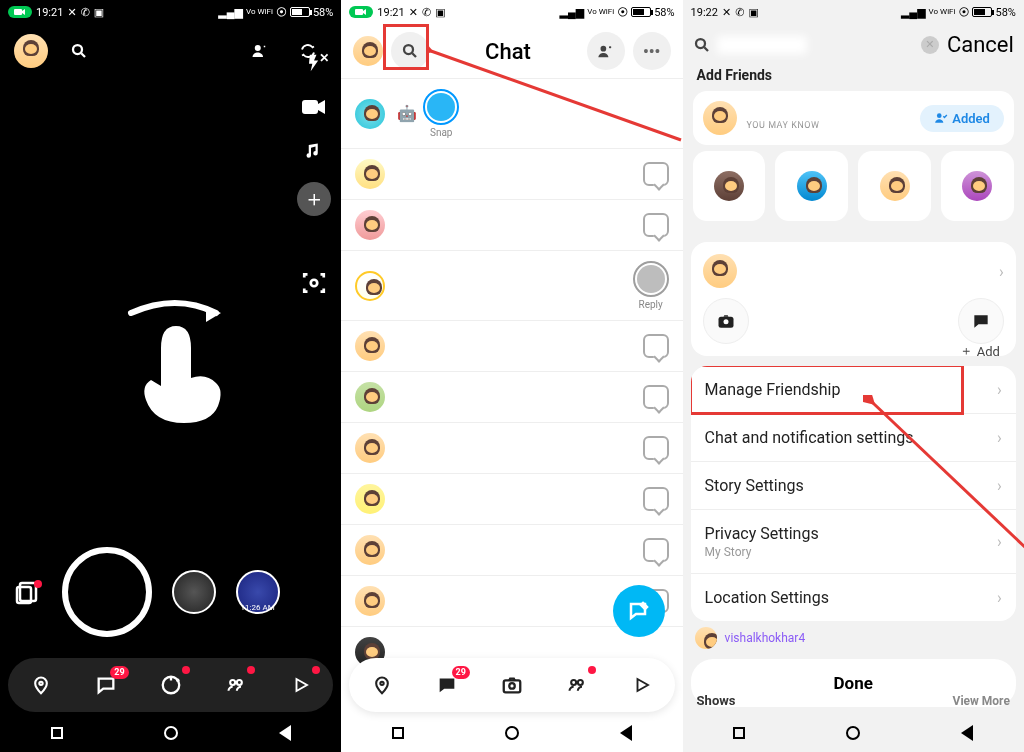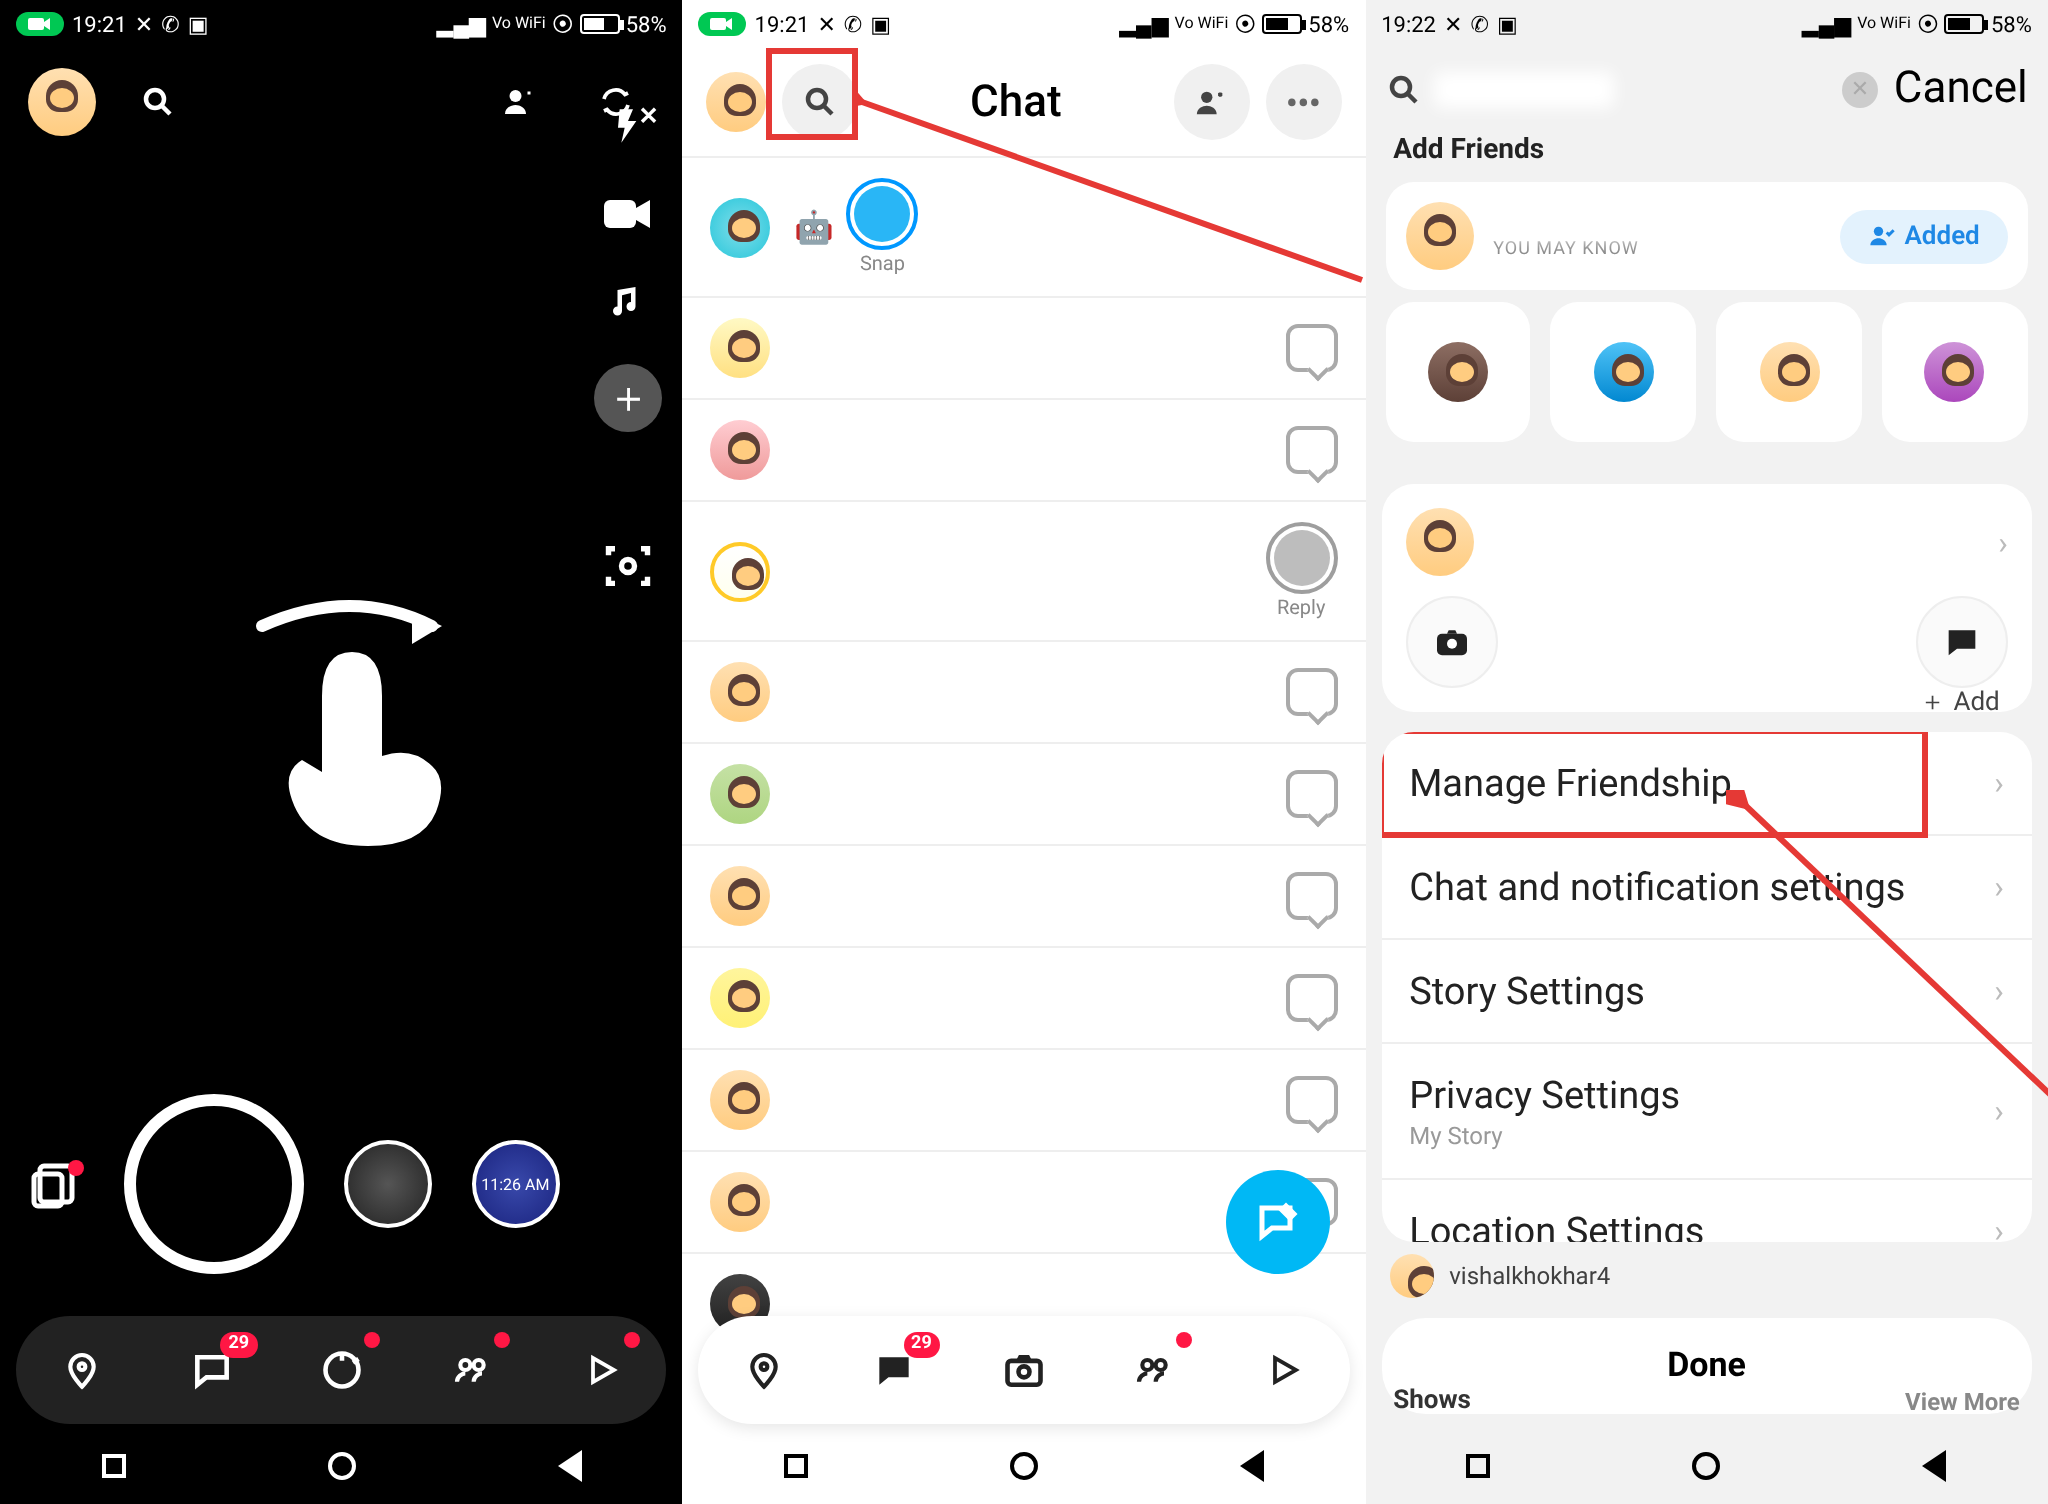--- a/index.html
+++ b/index.html
@@ -71,21 +71,21 @@
   .avatar-strip { display:flex; gap:10px; padding:0 10px; margin-top:4px; }
   .av-chip { flex:1; background:#fff; border-radius:14px; height:70px; display:flex; align-items:center; justify-content:center; }
   .sheet { position:absolute; left:8px; right:8px; top:242px; bottom:45px; display:flex; flex-direction:column; }
   .sheet-top { background:#fff; border-radius:16px; padding:12px; margin-bottom:10px; }
   .sheet-row1 { display:flex; align-items:center; gap:12px; }
   .chev { color:#bbb; font-size:16px; margin-left:auto; }
   .sheet-icons { display:flex; justify-content:space-between; margin-top:10px; }
   .big-circ { width:46px; height:46px; border-radius:50%; background:#fafafa; border:1px solid #eee; display:flex; align-items:center; justify-content:center; font-size:22px; }
   .settings-list { background:#fff; border-radius:16px; flex:1; overflow:hidden; }
   .set-row { display:flex; align-items:center; padding:14px 14px; border-bottom:1px solid #eee; position:relative; }
-  .set-label { font-size:19px; color:#222; }
+  .set-label { font-size:16px; color:#222; }
   .set-sub { font-size:12px; color:#999; margin-top:2px; }
   .set-row .chev { margin-left:auto; }
   .done-btn { background:#fff; border-radius:22px; margin-top:10px; padding:14px; text-align:center; font-size:17px; font-weight:700; }
   .p3-bottom { position:absolute; left:0; right:0; bottom:44px; display:flex; align-items:center; justify-content:space-between; padding:0 14px; font-size:13px; font-weight:700; color:#333; }
   .view-more { display:flex; align-items:center; gap:4px; font-size:12px; color:#888; }   
   
   svg.anno { position:absolute; pointer-events:none; }
   .blur { filter: blur(4px); background:#fff !important; border:none; }
 </style>
 </head>
@@ -182,21 +182,21 @@
       <svg width="28" height="30" viewBox="0 0 28 28" fill="none" stroke="#fff" stroke-width="2.5">
           <rect x="6" y="4" width="16" height="18" rx="2"></rect>
           <rect x="3" y="8" width="14" height="16" rx="2"></rect>
         </svg>
       <span class="dot" style="top:2px;left:20px"></span>
     </div>
 
     <div class="shutter-row">
       <div class="shutter-outer"></div>
       <div class="thumb-circle" style="background:radial-gradient(circle,#555,#222)"></div>
-      <div class="thumb-circle" style="background:radial-gradient(circle,#3949ab,#1a237e);display:flex;align-items:center;justify-content:center">
+      <div class="thumb-circle" style="background:radial-gradient(circle,#3949ab,#1a237e);display:flex;align-items:flex-end;justify-content:center">
           <span style="font-size:8px;color:#fff">11:26 AM</span>
         </div>
     </div>
 
     <div class="bottom-nav">
       <div class="nav-ic">
         <svg width="20" height="24" viewBox="0 0 24 24" fill="none" stroke="#fff" stroke-width="2.5">
             <path d="M12 22s7-7 7-12a7 7 0 1 0-14 0c0 5 7 12 7 12z"></path>
             <circle cx="12" cy="10" r="2"></circle>
           </svg>
@@ -519,21 +519,21 @@
           </div>
           <span class="chev">›</span>
         </div>
         <div class="set-row">
           <span class="set-label">Location Settings</span>
           <span class="chev">›</span>
         </div>
 
       </div>
 
-      <div style="display:flex;align-items:center;gap:8px;margin:6px 4px 0 4px;color:#404040;font-size:12px">
+      <div style="display:flex;align-items:center;gap:8px;margin:6px 4px 0 4px;color:#8b5cf6;font-size:12px">
         <div class="avatar small" style="width:22px;height:22px"></div>
         <span>vishalkhokhar4</span>
       </div>
 
       <div class="done-btn">Done</div>
     </div>
 
     <div class="p3-bottom">
       <span>Shows</span>
       <span class="view-more">

